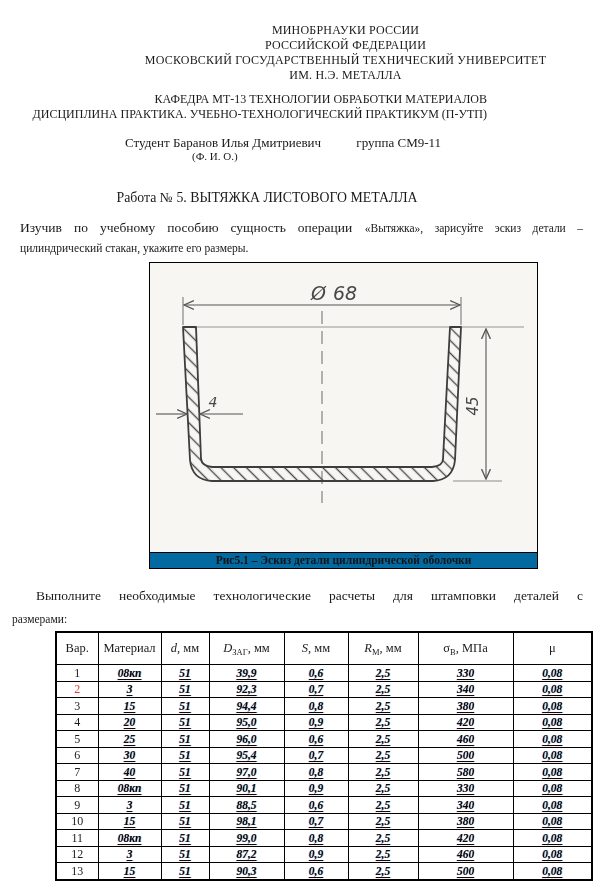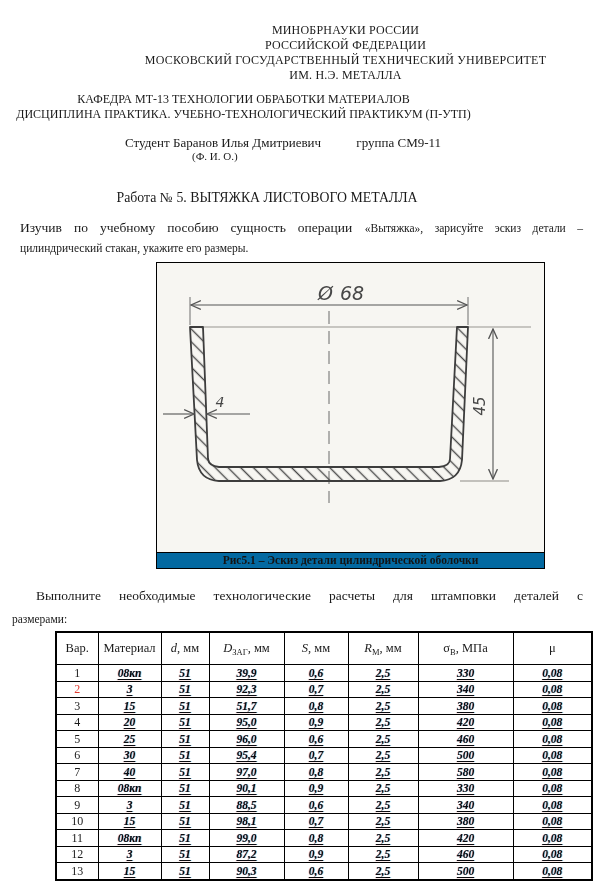--- a/index.html
+++ b/index.html
@@ -2,31 +2,31 @@
 <html><head>
 <meta charset="utf-8">
 <style>
   html,body{margin:0;padding:0;background:#ffffff;}
   #page{
     position:relative;width:603px;height:889px;background:#ffffff;overflow:hidden;
     font-family:"Liberation Serif","DejaVu Serif",serif;color:#1a1a1a;
   }
   .abs{position:absolute;}
   .ministry{left:0;top:23px;width:603px;font-size:12px;line-height:15px;text-align:center;letter-spacing:.2px;padding-left:44px;}
-  .dept{left:0;top:92px;width:487px;font-size:12px;line-height:15px;text-align:center;}
+  .dept{left:0;top:92px;width:487px;font-size:12px;line-height:15px;text-align:right;}
   .student-line{left:125px;top:135px;font-size:13px;white-space:nowrap;}
   .student-line .group{margin-left:32px;}
   .fio{left:192px;top:150px;font-size:11px;}
   .work-title{left:0;top:190px;width:534px;text-align:center;font-weight:normal;font-size:13.8px;}
   .intro-l1{left:20px;top:218px;width:563px;text-align:justify;text-align-last:justify;white-space:nowrap;}
   .intro-l1 .big{font-size:13.5px;}
   .intro-l1 .small{font-size:11.5px;}
   .intro-l2{left:20px;top:242px;font-size:11.5px;}
   .figure{
-    left:156px;top:262px;width:389px;height:307px;box-sizing:border-box;
+    left:149px;top:262px;width:389px;height:307px;box-sizing:border-box;
     border:1.5px solid #000;background:#f7f6f2;
   }
   .figure svg{display:block;}
   .fig-caption{
     position:absolute;left:0;bottom:0;width:100%;height:16px;box-sizing:border-box;
     border-top:1.5px solid #000;background:#0369a1;
     font-size:11.5px;font-weight:bold;line-height:14px;text-align:center;color:#141414;margin-top:36px;
   }
   .task-l1{left:36px;top:588px;width:547px;font-size:13.5px;text-align:justify;text-align-last:justify;white-space:nowrap;}
   .task-l2{left:12px;top:613px;font-size:11.5px;}
@@ -160,21 +160,21 @@
       <td class="val">92,3</td>
       <td class="val">0,7</td>
       <td class="val">2,5</td>
       <td class="val">340</td>
       <td class="val">0,08</td>
     </tr>
         <tr>
       <td class="var">3</td>
       <td class="val">15</td>
       <td class="val">51</td>
-      <td class="val">51,7</td>
+      <td class="val">94,4</td>
       <td class="val">0,8</td>
       <td class="val">2,5</td>
       <td class="val">380</td>
       <td class="val">0,08</td>
     </tr>
         <tr>
       <td class="var">4</td>
       <td class="val">20</td>
       <td class="val">51</td>
       <td class="val">95,0</td>

